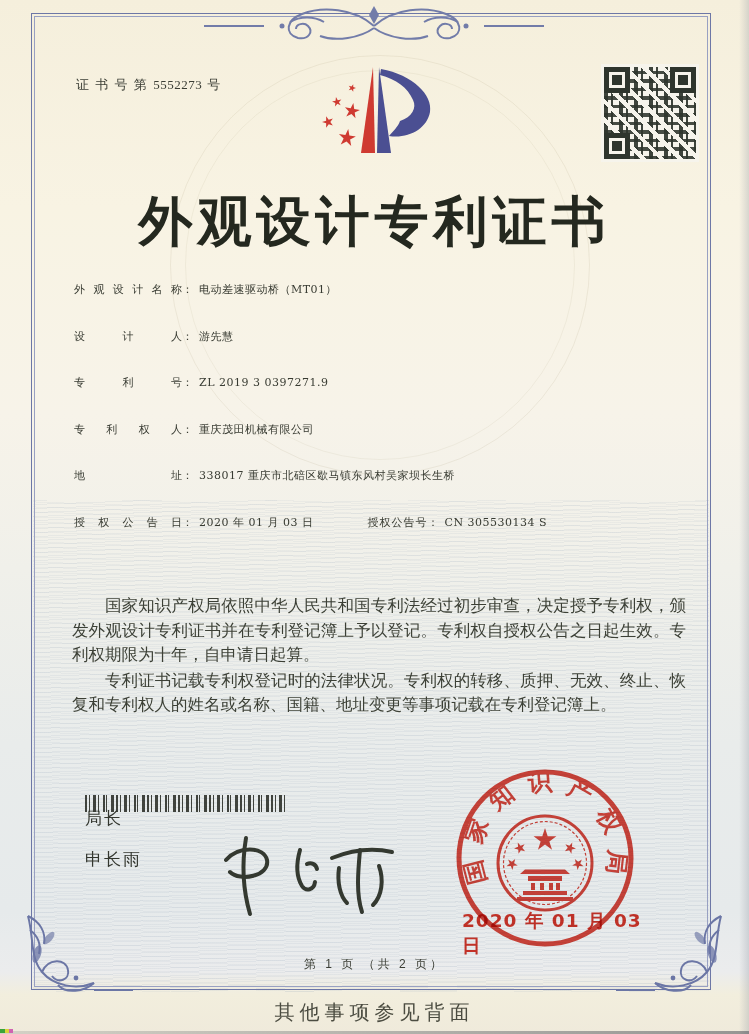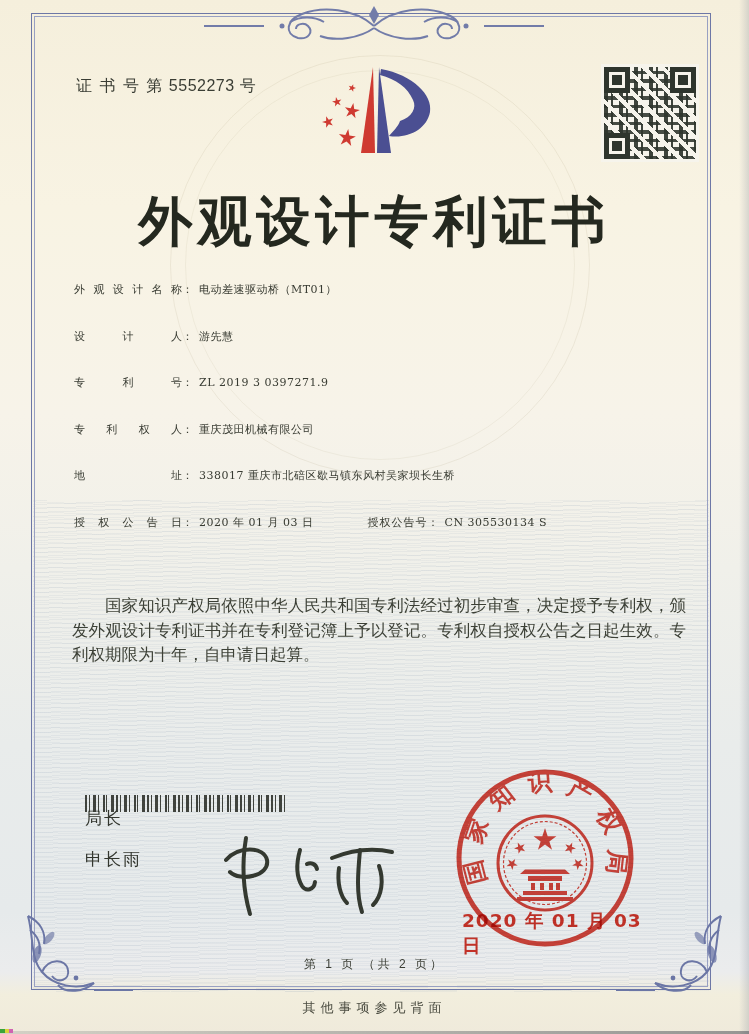--- a/index.html
+++ b/index.html
@@ -31,22 +31,22 @@
     position:absolute; left:31px; top:13px; width:680px; height:977px;
     border:1.5px solid #6d77a6;
   }
   .frame::after { content:""; position:absolute; inset:2px; border:1px solid #98a0c2; }
   .ornament { position:absolute; }
   .ornament svg { display:block; }
   .corner-br { transform:scaleX(-1); }
 
   .cert-no {
     position:absolute; left:76px; top:76px;
-    font-size:16px; color:#3a3d34; letter-spacing:1.5px;
-    font-family:Liberation Sans, sans-serif;
+    font-size:13px; color:#3a3d34; letter-spacing:1.5px;
+    font-family:Liberation Serif, serif;
   }
   .cert-no .num { margin:0 5px; letter-spacing:0.5px; }
 
   .logo { position:absolute; left:318px; top:55px; }
   .qr {
     position:absolute; left:601px; top:64px; width:98px; height:98px;
     background:#f6f4ec; padding:3px;
   }
   .qr .qdata {
     position:absolute; inset:3px;
@@ -107,21 +107,21 @@
     mix-blend-mode:multiply;
   }
 
   .page-footer {
     position:absolute; left:0; top:956px; width:100%; text-align:center;
     font-size:12px; letter-spacing:3px; color:#3b3e35;
     font-family:Liberation Sans, sans-serif;
   }
   .back-note {
     position:absolute; left:0; top:999px; width:100%; text-align:center;
-    font-size:13px; letter-spacing:5px; color:#4b4c41;
+    font-size:20px; letter-spacing:5px; color:#4b4c41;
     font-family:"DejaVu Serif","Liberation Serif",serif;
   }
 
   .scan-right { position:absolute; right:0; top:0; width:10px; height:100%;
     background:linear-gradient(90deg, rgba(150,155,165,0), rgba(140,146,158,.30)); }
   .scan-bottom { position:absolute; left:0; bottom:0; width:100%; height:3px;
     background:linear-gradient(90deg, rgba(90,95,100,.18), rgba(60,65,75,.5)); }
   .scan-pixels { position:absolute; left:0; bottom:1px; height:4px; width:14px; display:flex; }
   .scan-pixels i { display:block; height:4px; }
 </style>
@@ -216,20 +216,21 @@
     <div class="row"><span class="lbl">外观设计名称</span><span class="colon">：</span><span class="val">电动差速驱动桥（MT01）</span></div>
     <div class="row"><span class="lbl">设计人</span><span class="colon">：</span><span class="val">游先慧</span></div>
     <div class="row"><span class="lbl">专利号</span><span class="colon">：</span><span class="val">ZL 2019 3 0397271.9</span></div>
     <div class="row"><span class="lbl">专利权人</span><span class="colon">：</span><span class="val">重庆茂田机械有限公司</span></div>
     <div class="row"><span class="lbl">地址</span><span class="colon">：</span><span class="val">338017 重庆市北碚区歇马镇东风村吴家坝长生桥</span></div>
     <div class="row"><span class="lbl">授权公告日</span><span class="colon">：</span><span class="val">2020 年 01 月 03 日</span><span class="pair2"><span class="lbl2">授权公告号</span><span class="colon">：</span><span class="val">CN 305530134 S</span></span></div>
   </div>
 
   <div class="legal">
     <p>国家知识产权局依照中华人民共和国专利法经过初步审查，决定授予专利权，颁发外观设计专利证书并在专利登记簿上予以登记。专利权自授权公告之日起生效。专利权期限为十年，自申请日起算。</p>
+    <p>专利证书记载专利权登记时的法律状况。专利权的转移、质押、无效、终止、恢复和专利权人的姓名或名称、国籍、地址变更等事项记载在专利登记簿上。</p>
   </div>
 
   <div class="barcode"></div>
 
   <div class="signer">
     <div>局长</div>
     <div>申长雨</div>
   </div>
 
   <div class="signature">

